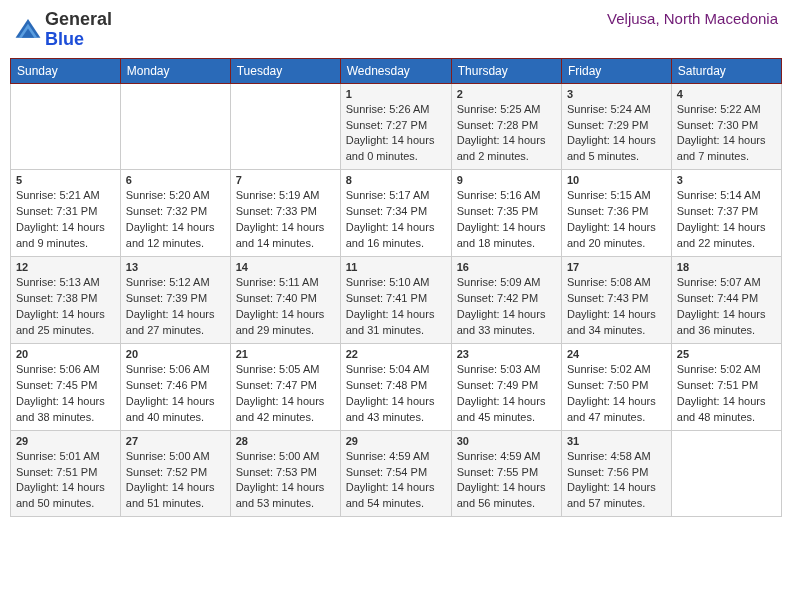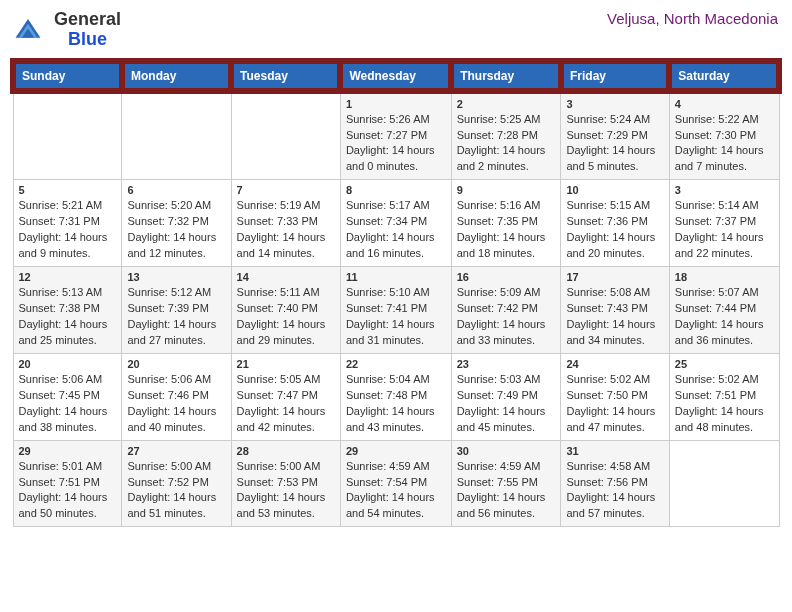--- a/index.html
+++ b/index.html
@@ -13,22 +13,21 @@
     .header {
       display: flex;
       justify-content: space-between;
       align-items: flex-start;
       margin-bottom: 8px;
       padding: 0 4px;
     }
     .logo {
       display: flex;
       align-items: center;
-      gap: 12px;
-      text-align: center;
+      gap: 3px;
     }
     .logo-text {
       display: flex;
       flex-direction: column;
       line-height: 1.1;
     }
     .logo-general {
       font-size: 18px;
       font-weight: bold;
       color: #333;
@@ -57,24 +56,24 @@
     }
     .calendar {
       width: 100%;
       border-collapse: collapse;
       border: 1px solid #ccc;
     }
     .calendar th {
       background-color: #2a6ab8;
       color: #fff;
       font-size: 12px;
-      font-weight: bold;
+      font-weight: normal;
       text-align: left;
       padding: 5px 6px;
-      border: 6px solid #7f1d1d;
+      border: 1px solid #7f1d1d;
     }
     .calendar td {
       vertical-align: top;
       border: 1px solid #ccc;
       padding: 4px 5px;
       width: 113px;
       min-height: 80px;
       font-size: 9.5px;
       color: #333;
       background: #fff;

